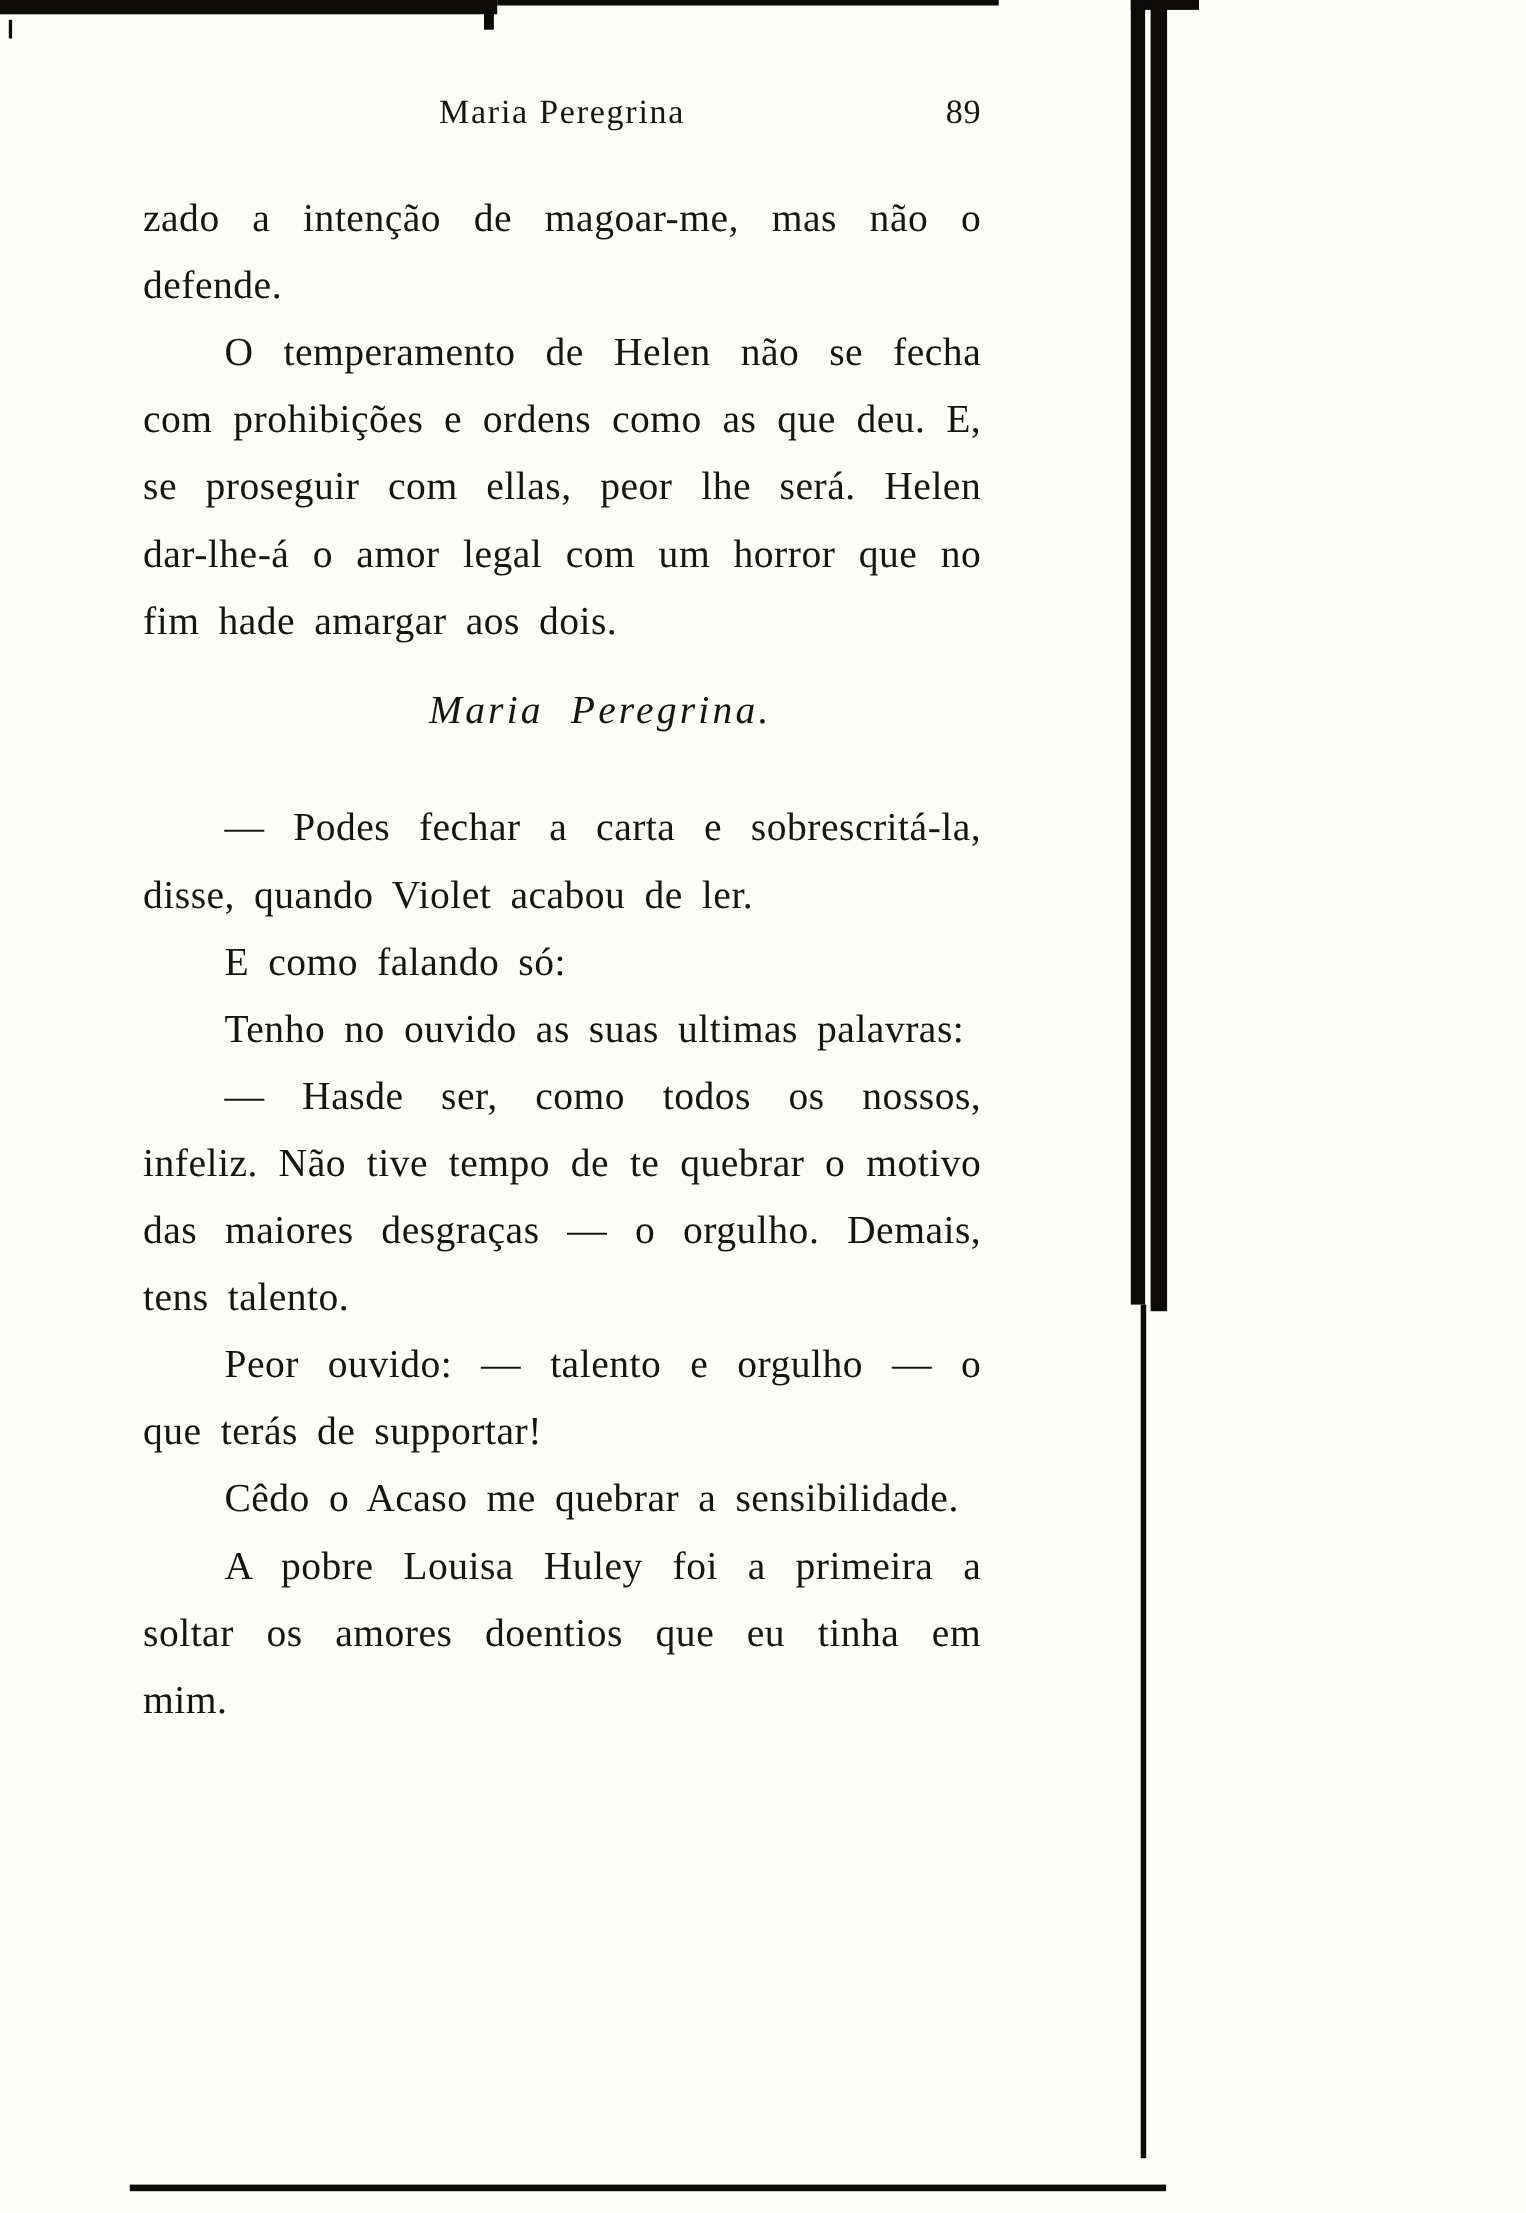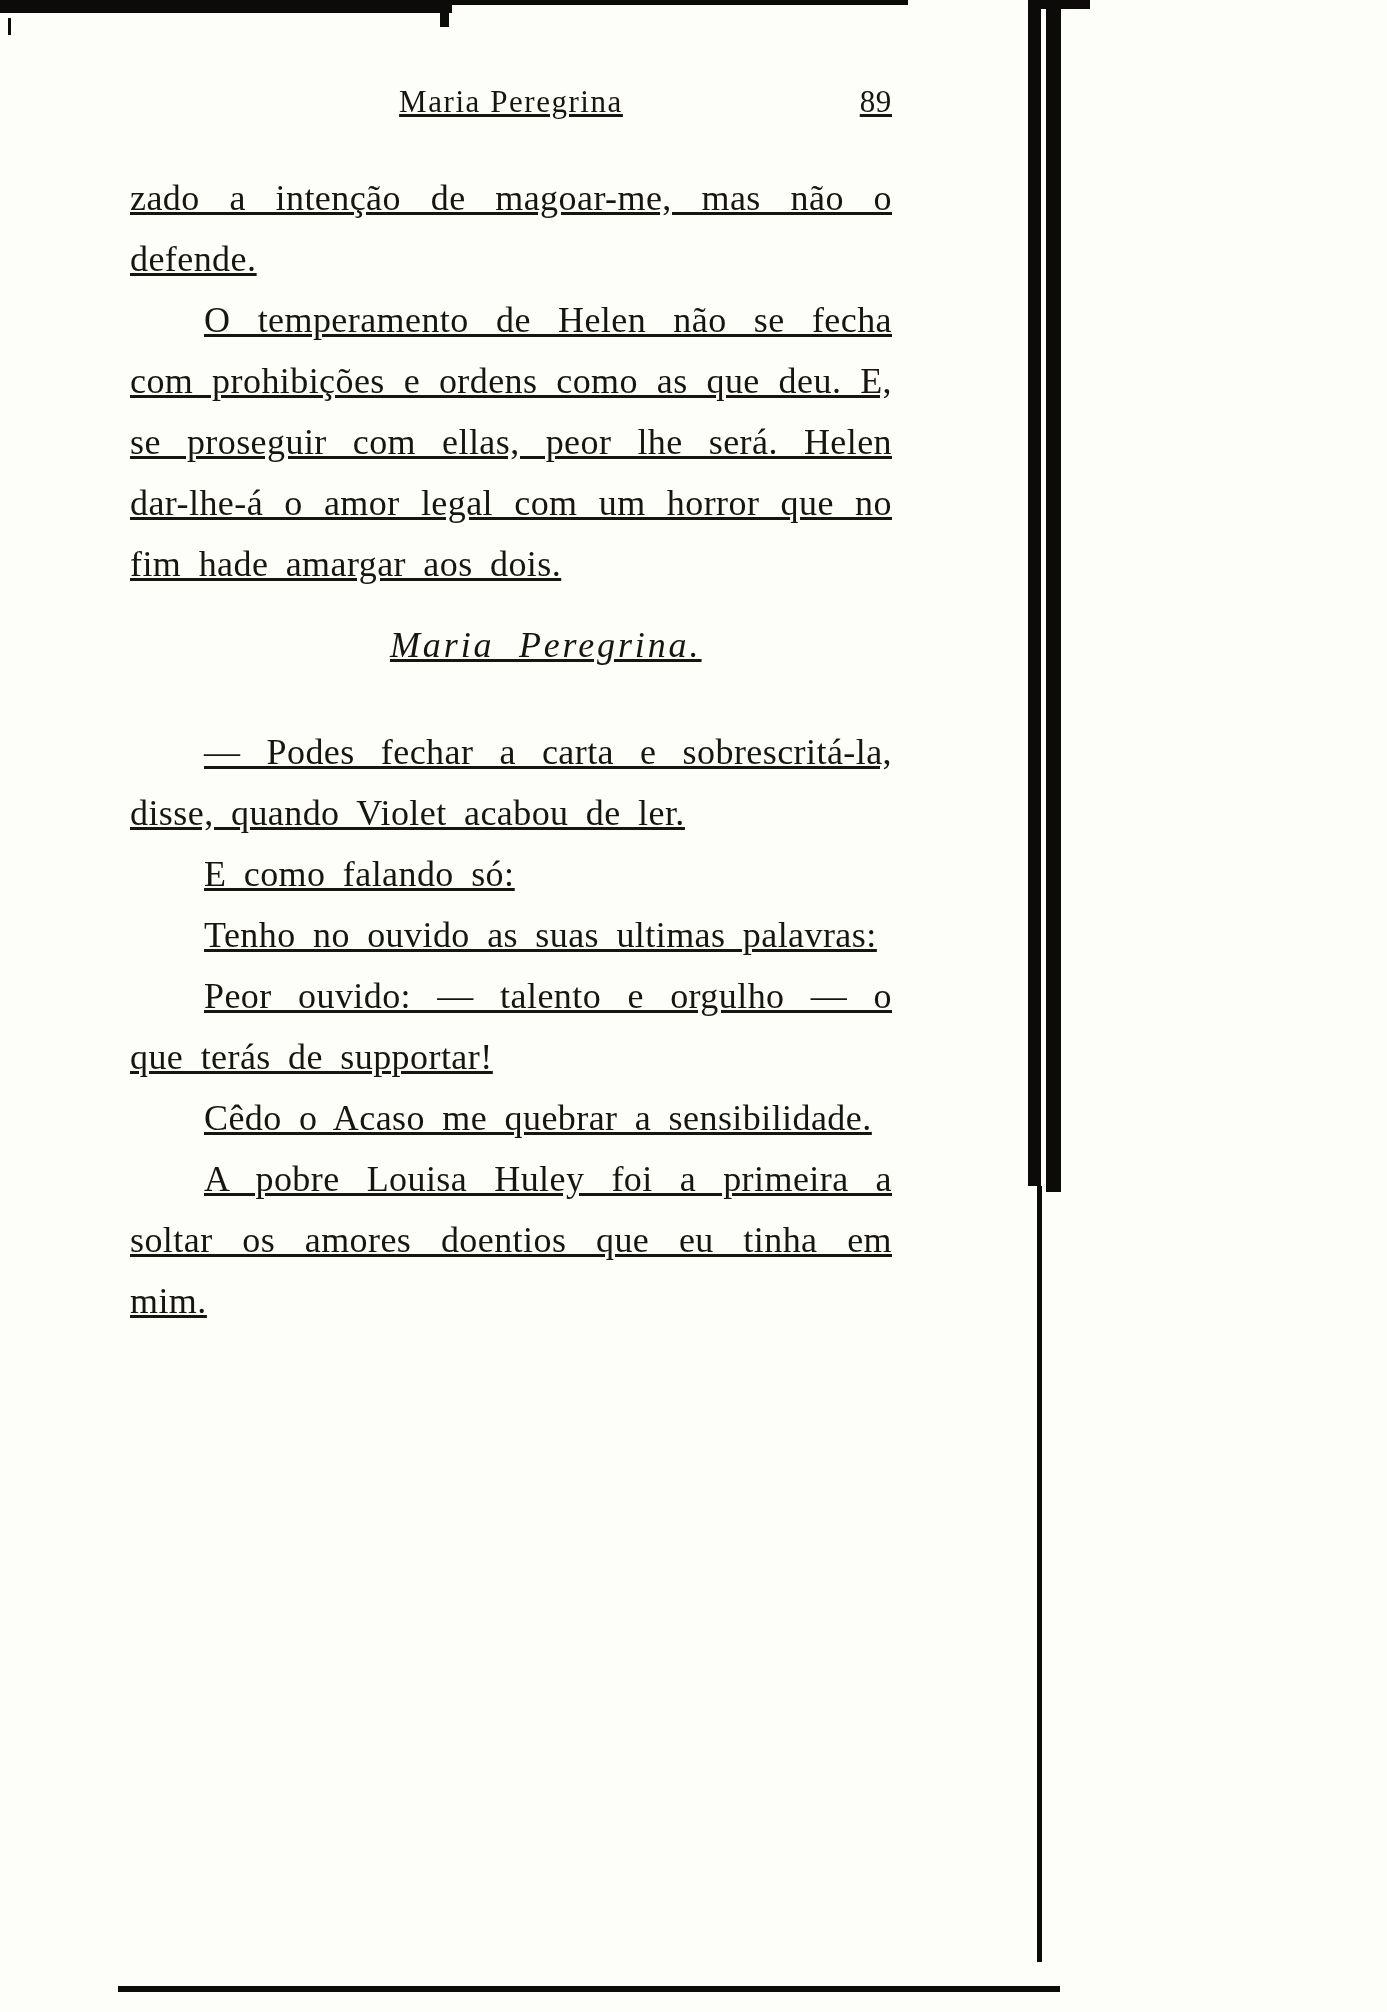--- a/index.html
+++ b/index.html
@@ -1,15 +1,15 @@
 <!DOCTYPE html>
 <html><head>
 <meta charset="utf-8">
 <style>
-  * { margin: 0; padding: 0; box-sizing: border-box; text-decoration: underline; }
+  * { margin: 0; padding: 0; box-sizing: border-box; }
   html, body { background: #ffffff; }
   .scan-page {
     position: relative;
     width: 1387px;
     height: 2012px;
     background: #fdfdfa;
     overflow: hidden;
     font-family: "Liberation Serif", "DejaVu Serif", serif;
     color: #17150f;
   }
@@ -93,18 +93,19 @@
     <div class="page-number">89</div>
   </div>
 
   <div class="text-block">
     <p>zado a intenção de magoar-me, mas não o defende.</p>
     <p class="indent">O temperamento de Helen não se fecha com prohibições e ordens como as que deu. E, se proseguir com ellas, peor lhe será. Helen dar-lhe-á o amor legal com um horror que no fim hade amargar aos dois.</p>
     <p class="signature">Maria Peregrina.</p>
     <p class="indent">— Podes fechar a carta e sobrescritá-la, disse, quando Violet acabou de ler.</p>
     <p class="indent">E como falando só:</p>
     <p class="indent">Tenho no ouvido as suas ultimas palavras:</p>
+    <p class="indent">— Hasde ser, como todos os nossos, infeliz. Não tive tempo de te quebrar o motivo das maiores desgraças — o orgulho. Demais, tens talento.</p>
     <p class="indent">Peor ouvido: — talento e orgulho — o que terás de supportar!</p>
     <p class="indent">Cêdo o Acaso me quebrar a sensibilidade.</p>
     <p class="indent">A pobre Louisa Huley foi a primeira a soltar os amores doentios que eu tinha em mim.</p>
   </div>
 
 </div>
 
 </body></html>

